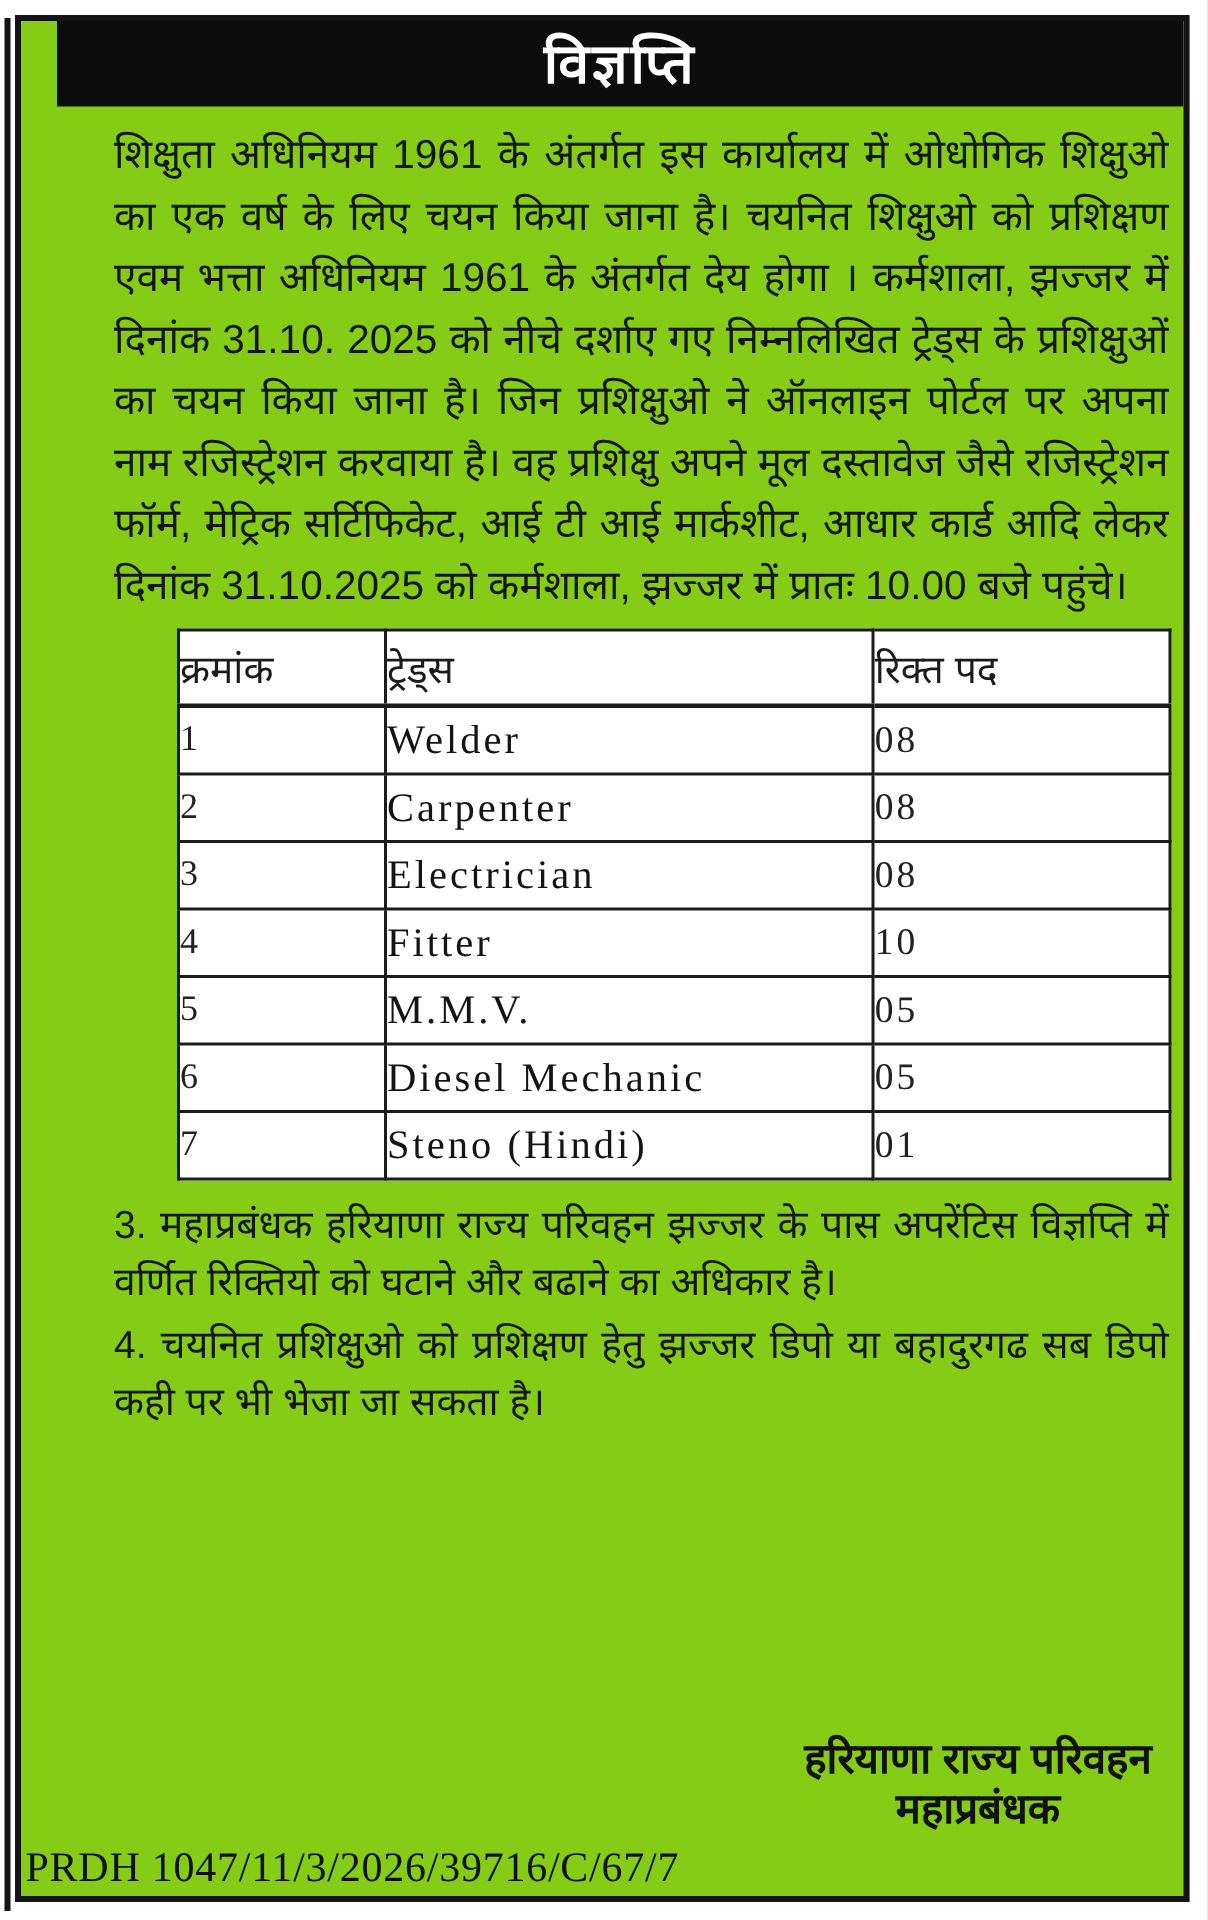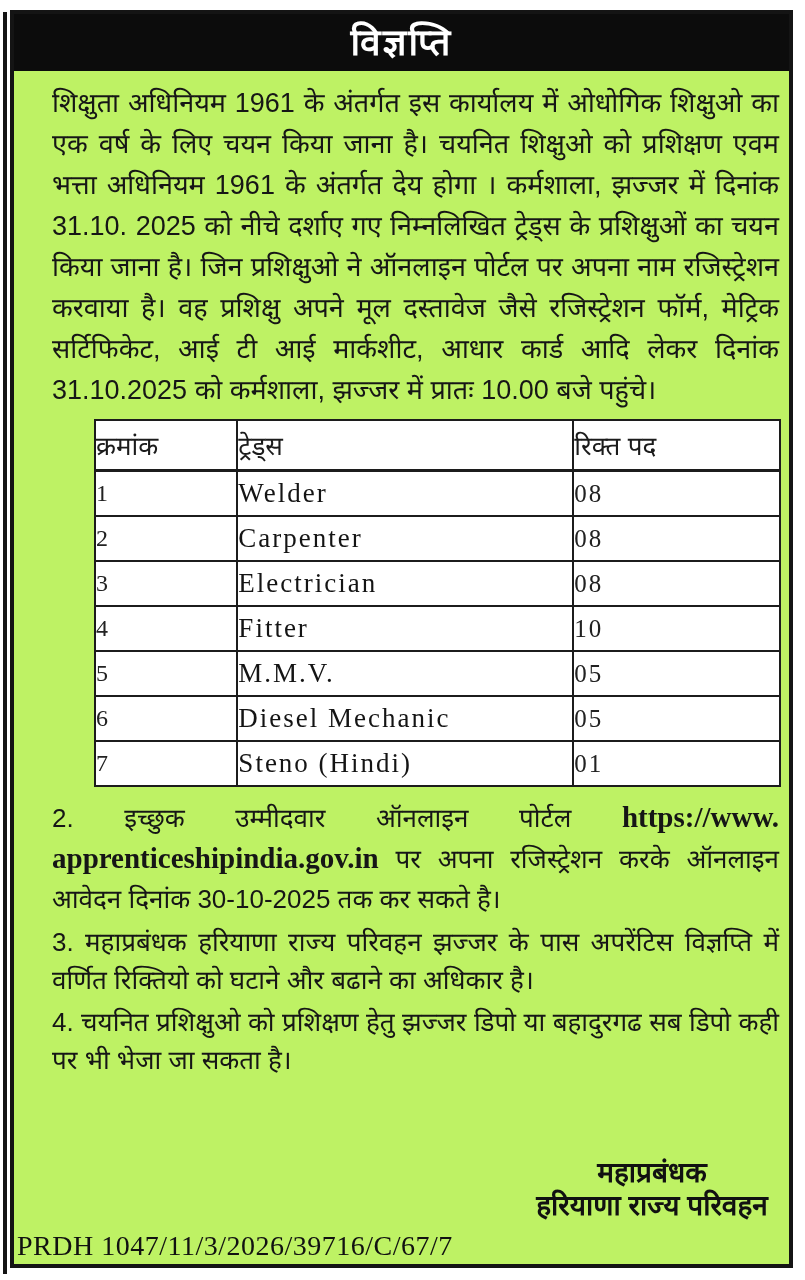--- a/index.html
+++ b/index.html
@@ -17,22 +17,23 @@
     position: absolute; left: 3px; top: 12px; width: 4px; height: 1262px;
     background: #141414;
   }
 
   
   .doc {
     position: absolute; left: 10px; top: 10px;
     width: 783px; height: 1258px;
     box-sizing: border-box;
     border: 4px solid #141414;
-    background: #bef264;
+    background: #84cc16;
     overflow: hidden;
+    padding-left: 24px;
   }
 
   .title-band {
     height: 57px; background: #0c0c0c;
     display: flex; align-items: center; justify-content: center;
   }
   .title-band .title-text {
     color: #ffffff; font-size: 37px; font-weight: bold; letter-spacing: 2px;
     line-height: 1;
   }
@@ -150,35 +151,29 @@
           </tr>
           <tr>
             <td class="sno-cell">7</td>
             <td class="trade-cell">Steno (Hindi)</td>
             <td class="vac-cell">01</td>
           </tr>
         </tbody>
       </table>
 
 
-      <p class="notes-text item2">
-        <span>2. इच्छुक उम्मीदवार ऑनलाइन पोर्टल</span>
-        <span class="latin-bold">https://www.</span>
-        <span class="latin-bold">apprenticeshipindia.gov.in</span>
-        <span>पर अपना रजिस्ट्रेशन करके ऑनलाइन आवेदन दिनांक 30-10-2025 तक कर सकते है।</span>
-      </p>
 
       <p class="notes-text">3. महाप्रबंधक हरियाणा राज्य परिवहन झज्जर के पास अपरेंटिस विज्ञप्ति में वर्णित रिक्तियो को घटाने और बढाने का अधिकार है।</p>
 
 
       <p class="notes-text">4. चयनित प्रशिक्षुओ को प्रशिक्षण हेतु झज्जर डिपो या बहादुरगढ सब डिपो कही पर भी भेजा जा सकता है।</p>
 
     </div>
   </div>
 
   <div class="signature">
+    <div>हरियाणा राज्य परिवहन</div>
     <div>महाप्रबंधक</div>
-    <div>हरियाणा राज्य परिवहन</div>
   </div>
 
   <div class="reference">PRDH 1047/11/3/2026/39716/C/67/7</div>
 
 </div>
 
 </body></html>

